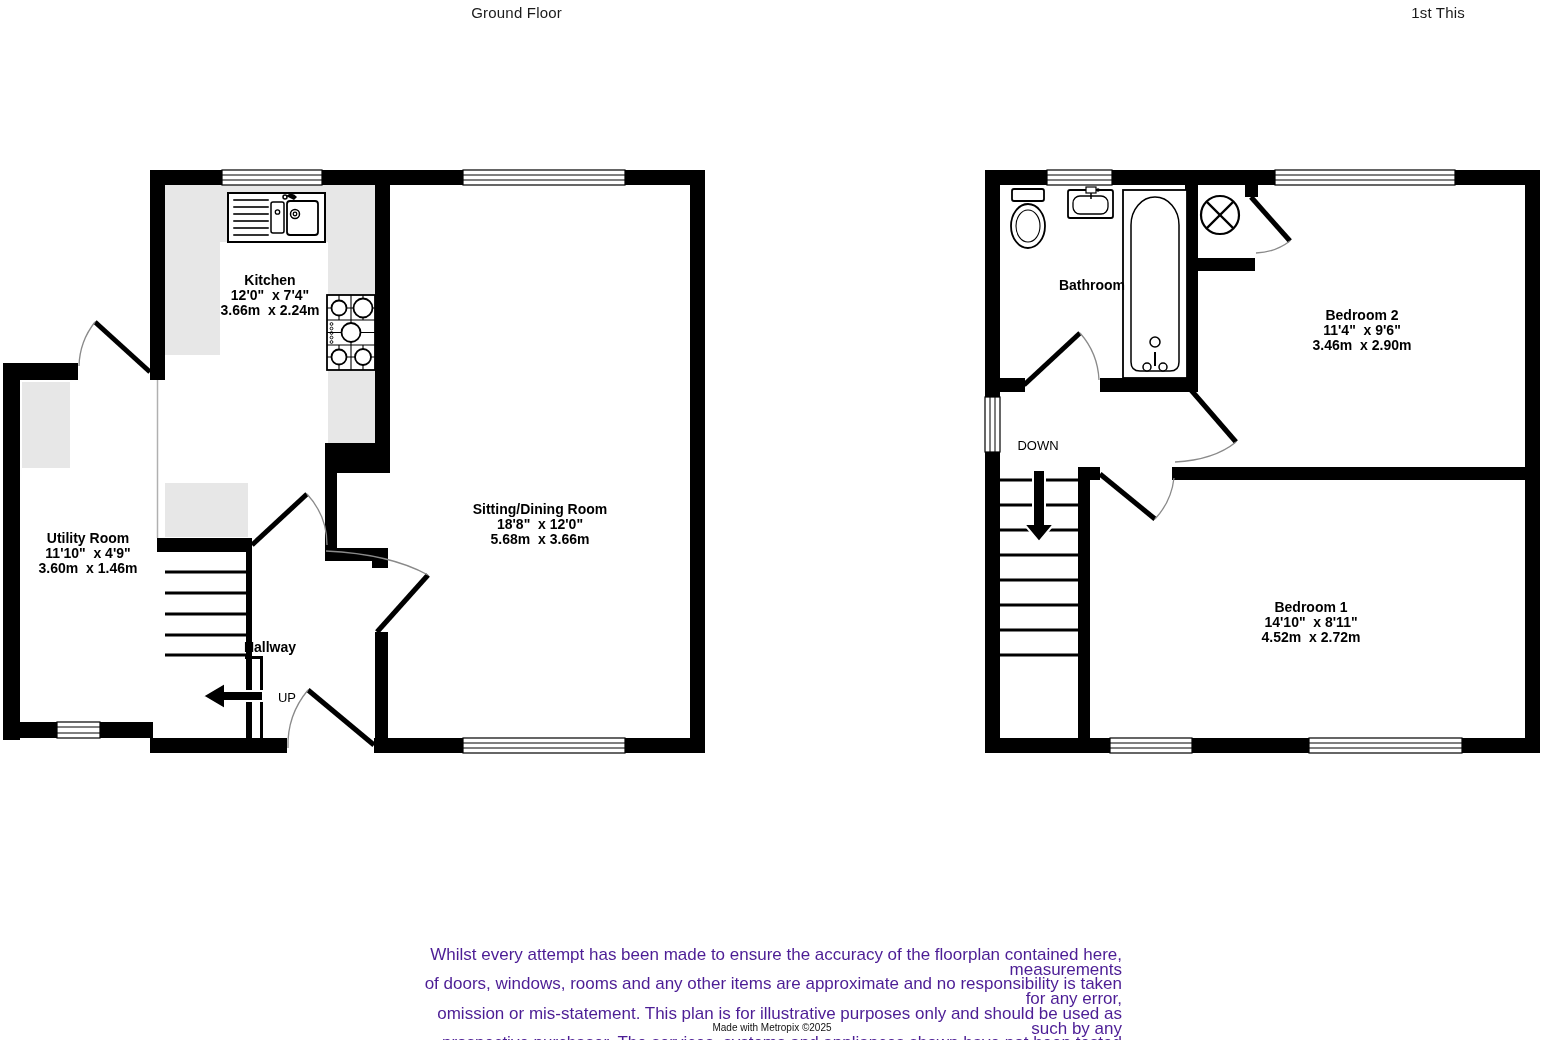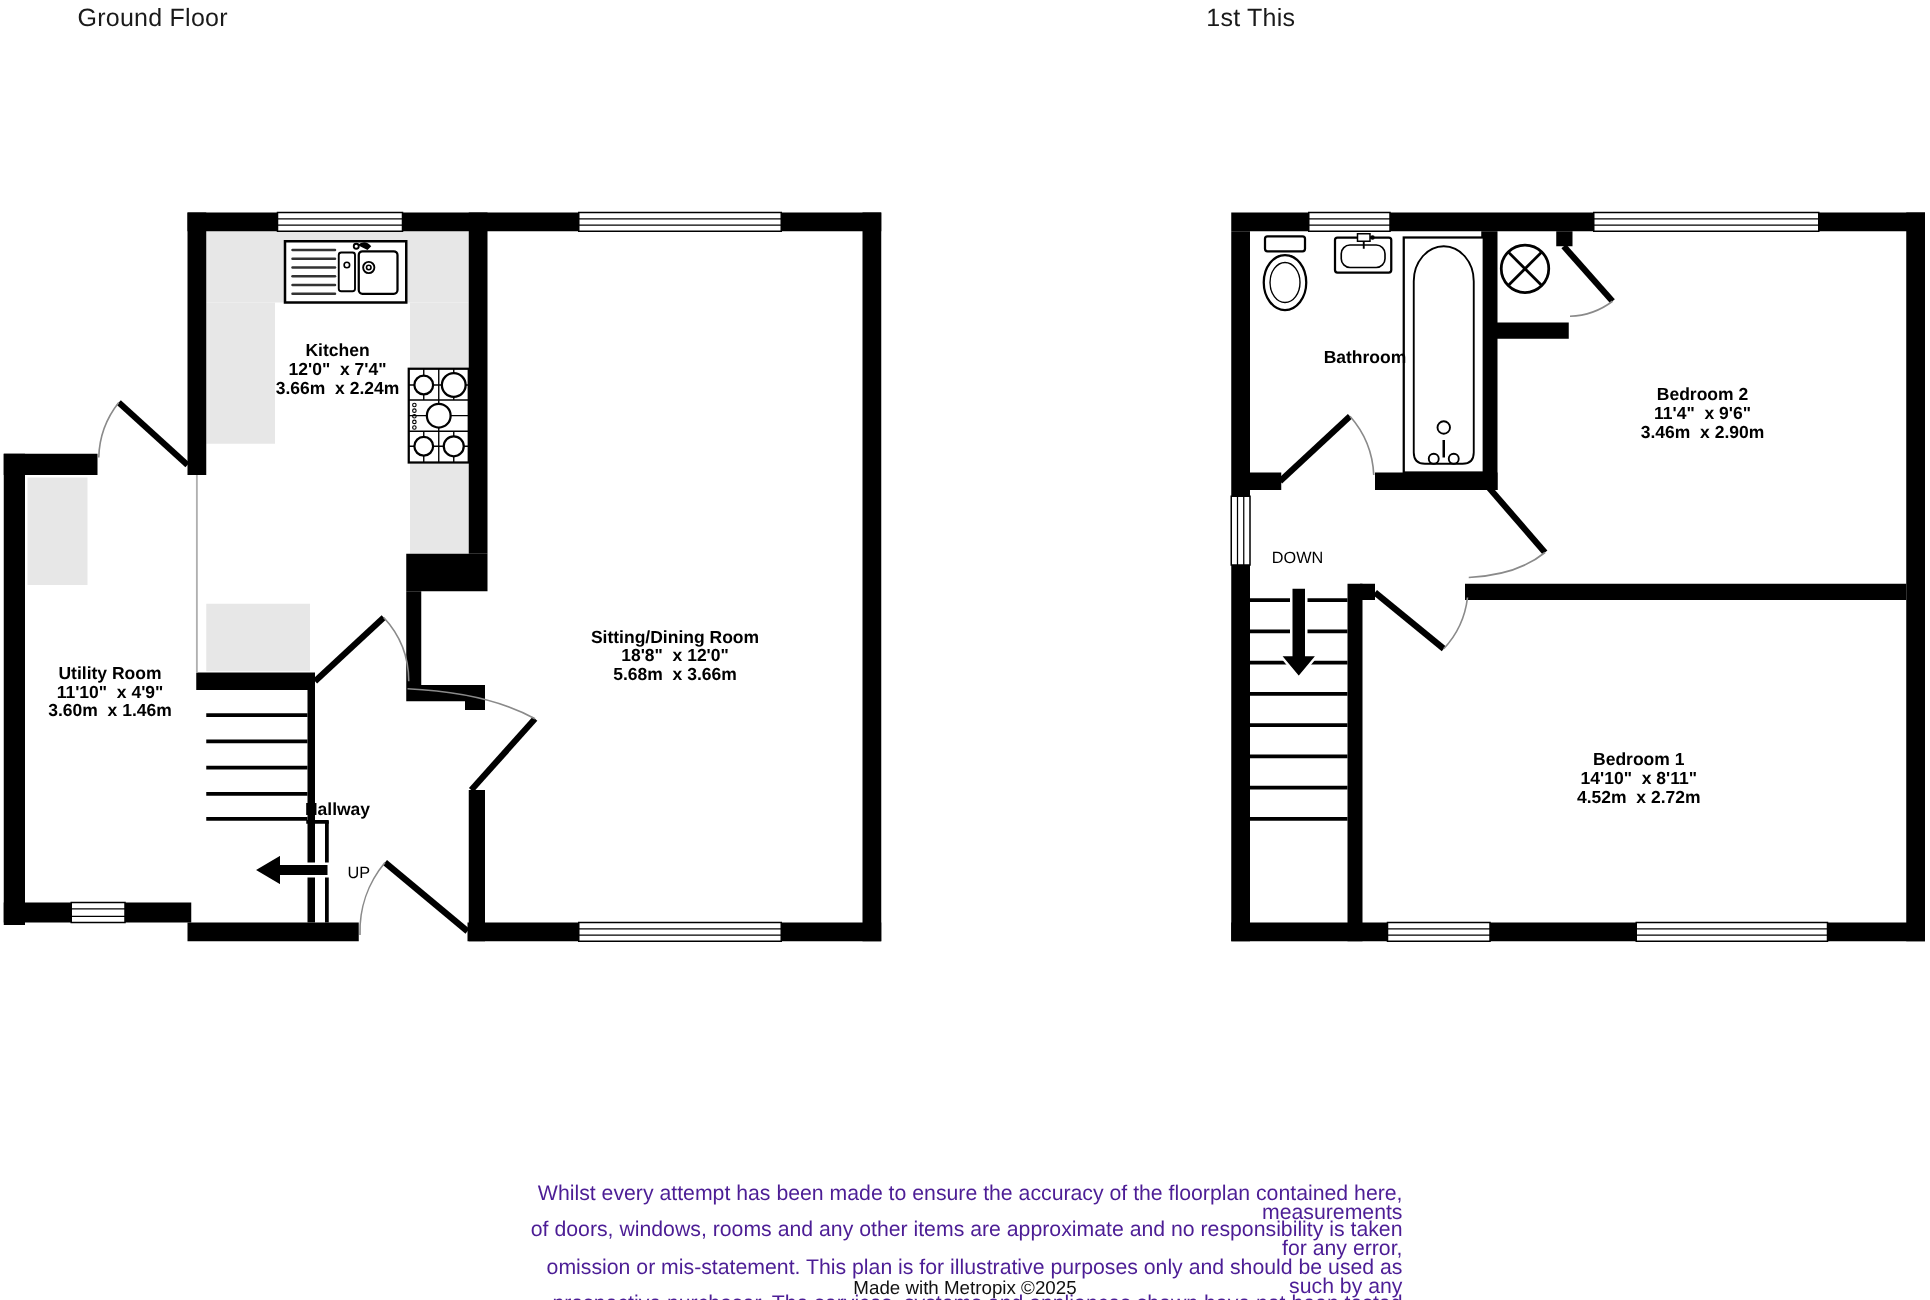--- a/index.html
+++ b/index.html
@@ -1,22 +1,22 @@
 <!DOCTYPE html>
 <html><head>
 <meta charset="utf-8">
 <style>
   html,body{margin:0;padding:0;}
   body{
     width:1544px;height:1040px;position:relative;background:#ffffff;overflow:hidden;
     font-family:"Liberation Sans", sans-serif;color:#111;
   }
   .floor-title{
-    position:absolute;top:4px;width:500px;text-align:left;
-    font-size:20px;font-weight:400;color:#1a1a1a;letter-spacing:.2px;
+    position:absolute;top:4px;width:500px;text-align:right;
+    font-size:15px;font-weight:400;color:#1a1a1a;letter-spacing:.2px;
   }
   #ground-title{left:62px;}
   #first-title{left:965px;}
   #plan-svg{position:absolute;left:0;top:0;width:1544px;height:1040px;}
   .room-label{font-family:"Liberation Sans",sans-serif;font-size:14px;font-weight:bold;fill:#000;white-space:pre;}
   .stair-label{font-family:"Liberation Sans",sans-serif;font-size:13px;font-weight:400;fill:#000;}
   .wall{fill:#000000;stroke:none;}
   .counter{fill:#e7e7e7;stroke:none;}
   .fixture{fill:#ffffff;stroke:#000000;}
   .win{fill:#ffffff;stroke:#000000;stroke-width:1.2;}
@@ -24,21 +24,21 @@
   .leaf{stroke:#000;stroke-width:5;fill:none;}
   .arc{stroke:#8a8a8a;stroke-width:1.3;fill:none;}
   .tread{stroke:#000;stroke-width:3;}
   .arrow{fill:#000;stroke:#fff;stroke-width:2;}
   #disclaimer{
     position:absolute;left:422px;top:948px;width:700px;text-align:right;
     font-size:17px;line-height:14.7px;color:#4c1d95;white-space:pre-line;
   }
   #credit{
     position:absolute;left:422px;top:1022px;width:700px;text-align:center;
-    font-size:15px;color:#111;
+    font-size:10px;color:#111;
   }
 </style>
 </head>
 <body>
 
 <div class="floor-title" id="ground-title">Ground Floor</div>
 <div class="floor-title" id="first-title">1st This</div>
 
 <svg id="plan-svg" viewBox="0 0 1544 1040" xmlns="http://www.w3.org/2000/svg">
 

